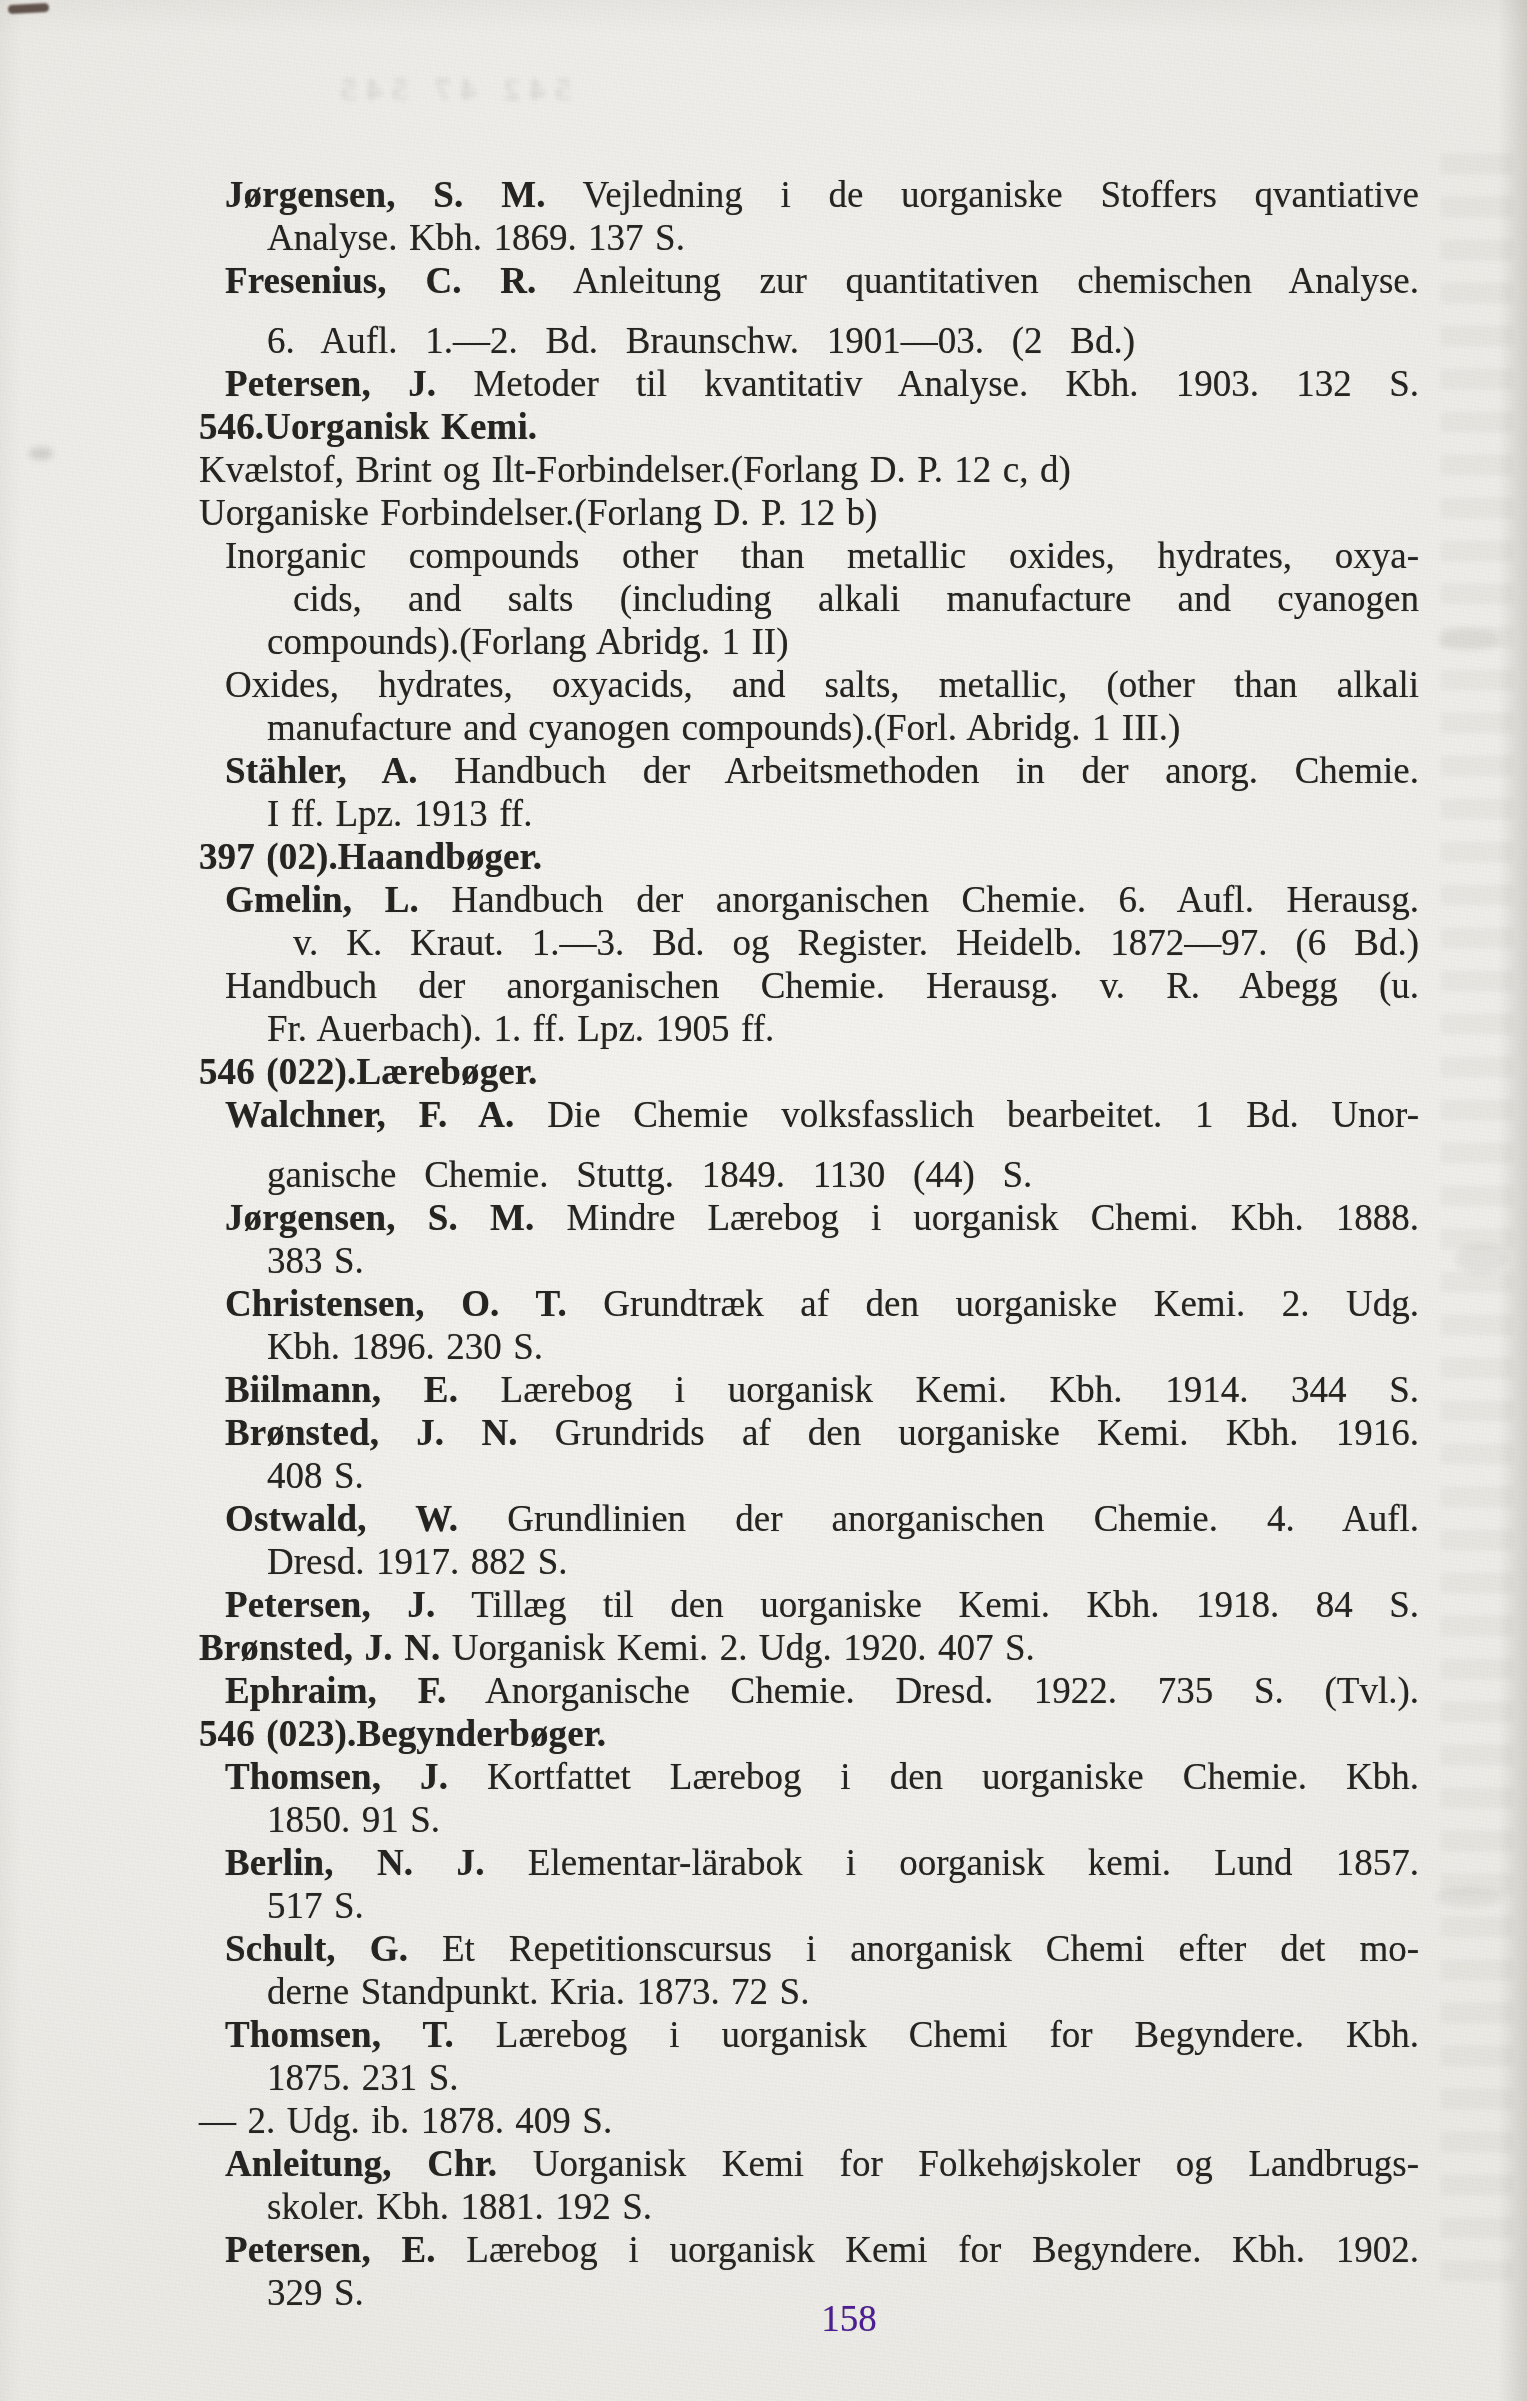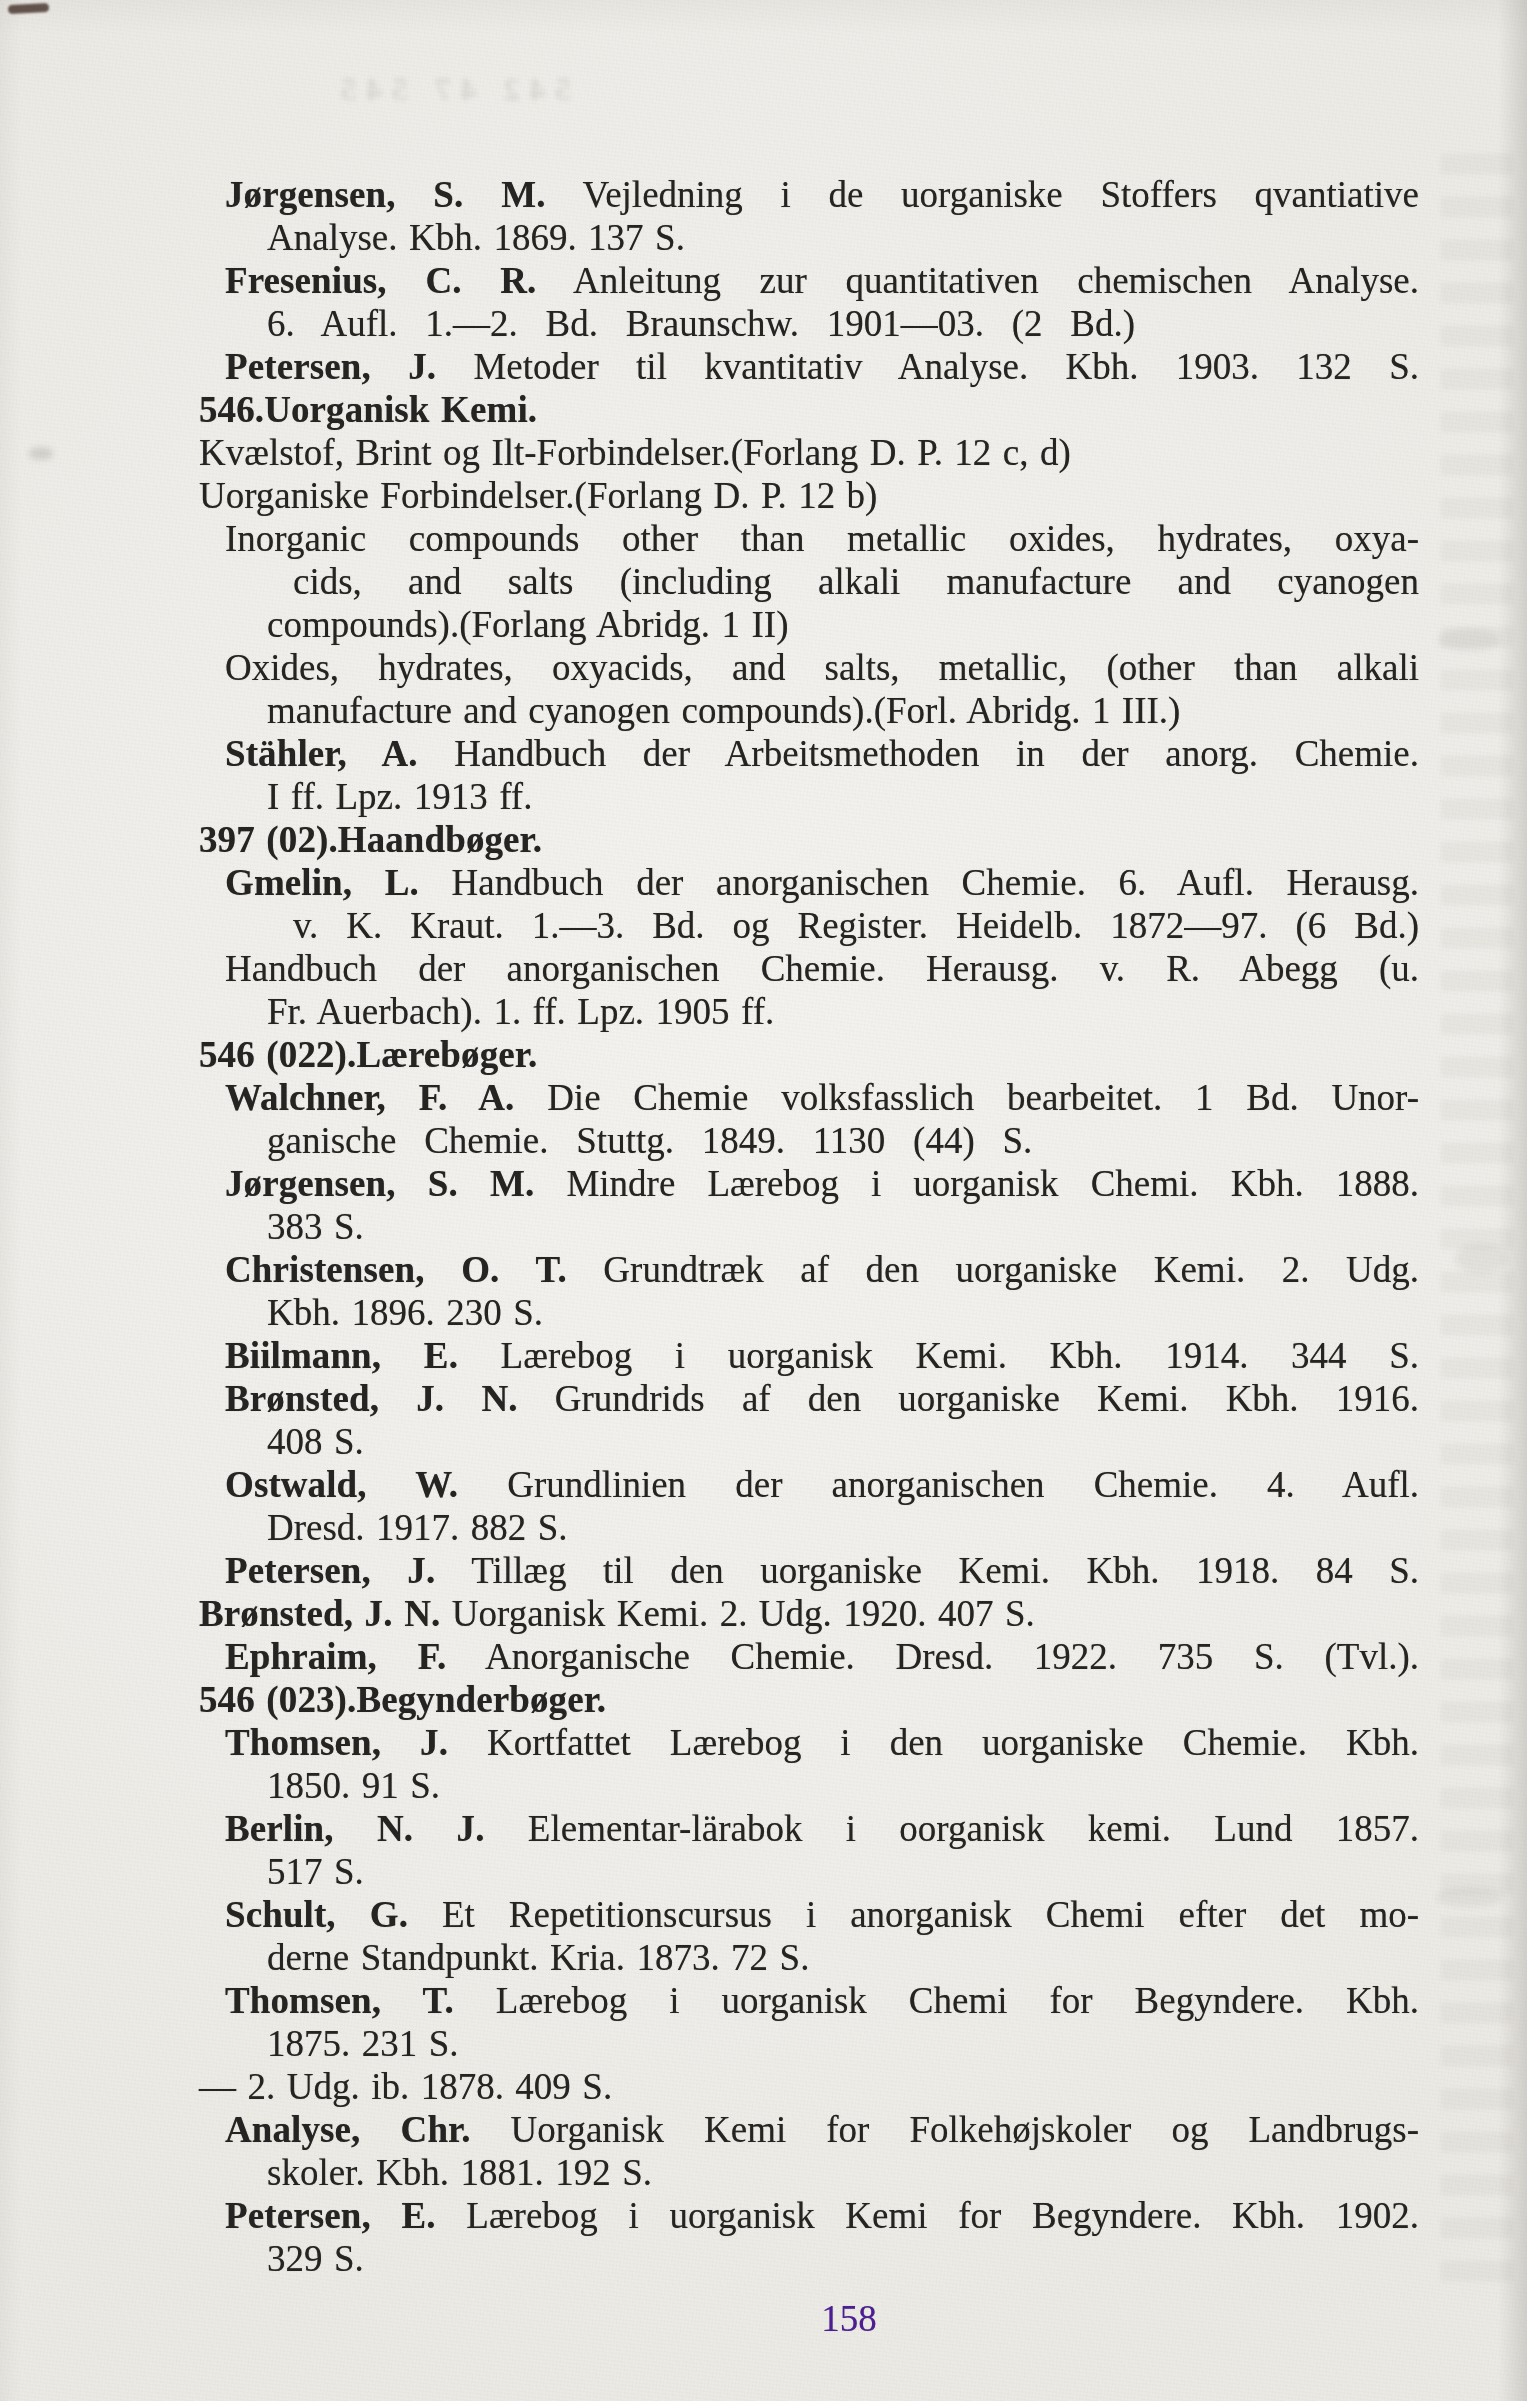--- a/index.html
+++ b/index.html
@@ -30,21 +30,21 @@
     width: 1220px;
     font-size: 37px;
     line-height: 43px;
     color: #262422;
     text-shadow: 0 0 0.7px rgba(38,36,34,0.5);
     word-spacing: 0.06em;
   }
   .line { white-space: normal; }
   .line.fill { text-align: justify; text-align-last: justify; margin-left: 26px; }
   .line.indent { padding-left: 68px; }
-  .line.wide { word-spacing: 0.5em; }
+  .line.wide { word-spacing: 0.5em; margin-top: 17px; }
   .line.spread {
     display: flex;
     align-items: baseline;
   }
   .line b, .right.b { font-weight: bold; letter-spacing: 0.1px; }
   .page-number {
     position: absolute;
     top: 2297px;
     left: 240px;
     width: 1218px;
@@ -171,20 +171,20 @@
     </div>
     <div class="line fill"><span class="left"><b>Thomsen, J.</b> Kortfattet Lærebog i den uorganiske Chemie. Kbh.</span></div>
     <div class="line indent"><span class="left">1850. 91 S.</span></div>
     <div class="line fill"><span class="left"><b>Berlin, N. J.</b> Elementar-lärabok i oorganisk kemi. Lund 1857.</span></div>
     <div class="line indent"><span class="left">517 S.</span></div>
     <div class="line fill"><span class="left"><b>Schult, G.</b> Et Repetitionscursus i anorganisk Chemi efter det mo-</span></div>
     <div class="line indent"><span class="left">derne Standpunkt. Kria. 1873. 72 S.</span></div>
     <div class="line fill"><span class="left"><b>Thomsen, T.</b> Lærebog i uorganisk Chemi for Begyndere. Kbh.</span></div>
     <div class="line indent"><span class="left">1875. 231 S.</span></div>
     <div class="line"><span class="left">— 2. Udg. ib. 1878. 409 S.</span></div>
-    <div class="line fill"><span class="left"><b>Analyse, Chr.</b> Uorganisk Kemi for Folkehøjskoler og Landbrugs-</span></div>
+    <div class="line fill"><span class="left"><b>Anleitung, Chr.</b> Uorganisk Kemi for Folkehøjskoler og Landbrugs-</span></div>
     <div class="line indent"><span class="left">skoler. Kbh. 1881. 192 S.</span></div>
     <div class="line fill"><span class="left"><b>Petersen, E.</b> Lærebog i uorganisk Kemi for Begyndere. Kbh. 1902.</span></div>
     <div class="line indent"><span class="left">329 S.</span></div>
   </main>
 
 <div class="page-number">158</div>
 
 
 </body></html>

